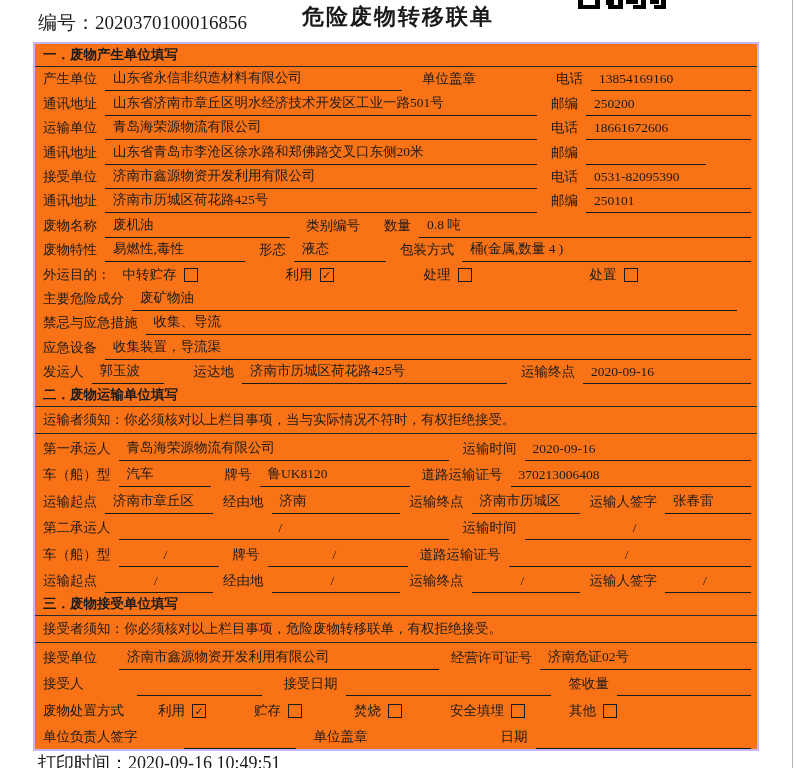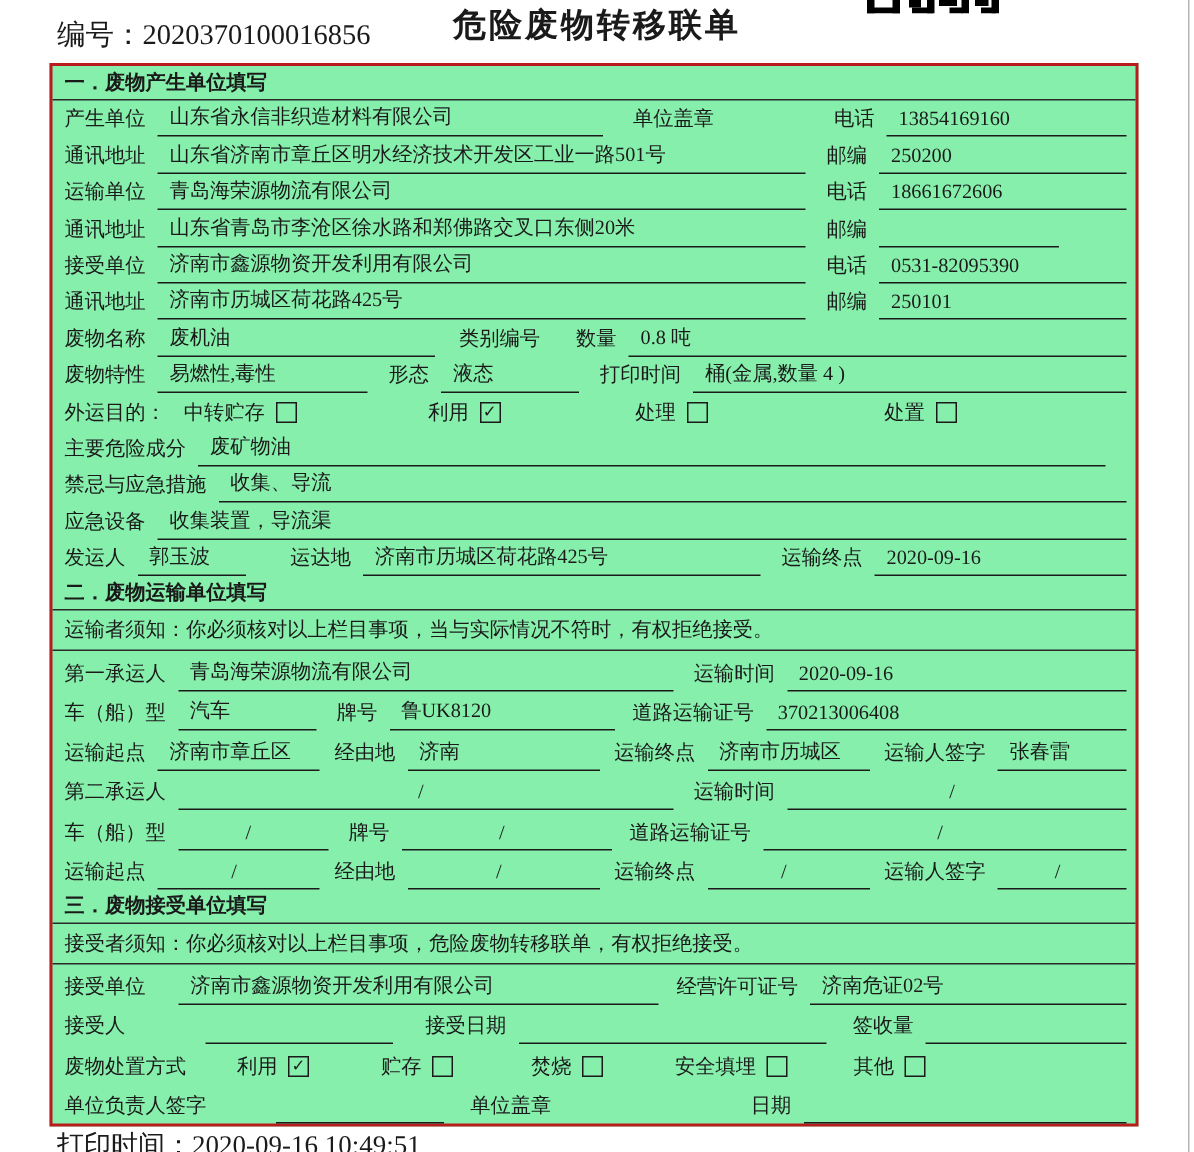--- a/index.html
+++ b/index.html
@@ -2,21 +2,21 @@
 <html><head>
 <meta charset="utf-8">
 <style>
   html,body{margin:0;padding:0}
   body{width:796px;height:768px;background:#fff;font-family:"Liberation Serif","DejaVu Serif",serif;
        color:#1a1a1a;position:relative;overflow:hidden}
   .serial{position:absolute;left:38px;top:10px;font-size:19px;white-space:nowrap}
   .doc-title{position:absolute;left:0;right:0;top:2px;text-align:center;font-size:22px;font-weight:bold;letter-spacing:2px}
   .qr{position:absolute;left:578px;top:0}
   .edge-line{position:absolute;left:792px;top:0;width:1px;height:768px;background:#b5b5b5}
-  .formbox{position:absolute;left:33px;top:42px;width:722px;border:2px solid #b91c1c;background:#86efac;box-sizing:content-box}
+  .formbox{position:absolute;left:33px;top:42px;width:722px;border:2px solid #c4b5fd;background:#f97316;box-sizing:content-box}
   .sec-hdr{font-weight:bold;font-size:13.5px;height:23px;line-height:22px;padding:0 8px;box-sizing:border-box;border-bottom:1.5px solid #2a2a2a}
   .notice{font-size:13.5px;height:27px;line-height:26px;padding:0 8px;box-sizing:border-box;border-bottom:1px solid #2a2a2a;white-space:nowrap}
   .row{display:flex;align-items:flex-end;padding:0 6px 0 8px;font-size:13.5px;box-sizing:border-box;white-space:nowrap}
   .r1{height:24.4px}.r2{height:26.5px}.r3{height:26.5px}
   .lbl{white-space:nowrap;padding-bottom:3px;margin-right:8px;flex:0 0 auto}
   .u{border-bottom:1px solid #1a1a1a;padding:0 6px 3px 8px;white-space:nowrap;box-sizing:border-box;overflow:hidden;flex:0 0 auto}
   .fill{flex:1 1 auto}
   .c{text-align:center;padding-left:0}
   .cb{flex:0 0 auto;width:12px;height:12px;border:1px solid #1a1a1a;margin:0 0 5px 7px;font-size:11px;line-height:12px;text-align:center;box-sizing:content-box}
   .print-time{position:absolute;left:38px;top:751px;font-size:18px}
@@ -98,21 +98,21 @@
     <span class="lbl" style="margin-left:16px">类别编号</span>
     <span class="lbl" style="margin-left:16px">数量</span>
     <span class="u fill">0.8 吨</span>
   </div>
 
   <div class="row r1">
     <span class="lbl">废物特性</span>
     <span class="u" style="width:140px">易燃性,毒性</span>
     <span class="lbl" style="margin-left:14px">形态</span>
     <span class="u" style="width:92px">液态</span>
-    <span class="lbl" style="margin-left:14px">打印时间</span>
+    <span class="lbl" style="margin-left:14px">包装方式</span>
     <span class="u fill">桶(金属,数量 4 )</span>
   </div>
 
   <div class="row r1">
     <span class="lbl">外运目的：</span>
     <span class="lbl" style="margin-left:4px;margin-right:0">中转贮存</span>
     <span class="cb"></span>
     <span class="lbl" style="margin-left:88px;margin-right:0">利用</span>
     <span class="cb">✓</span>
     <span class="lbl" style="margin-left:90px;margin-right:0">处理</span>

